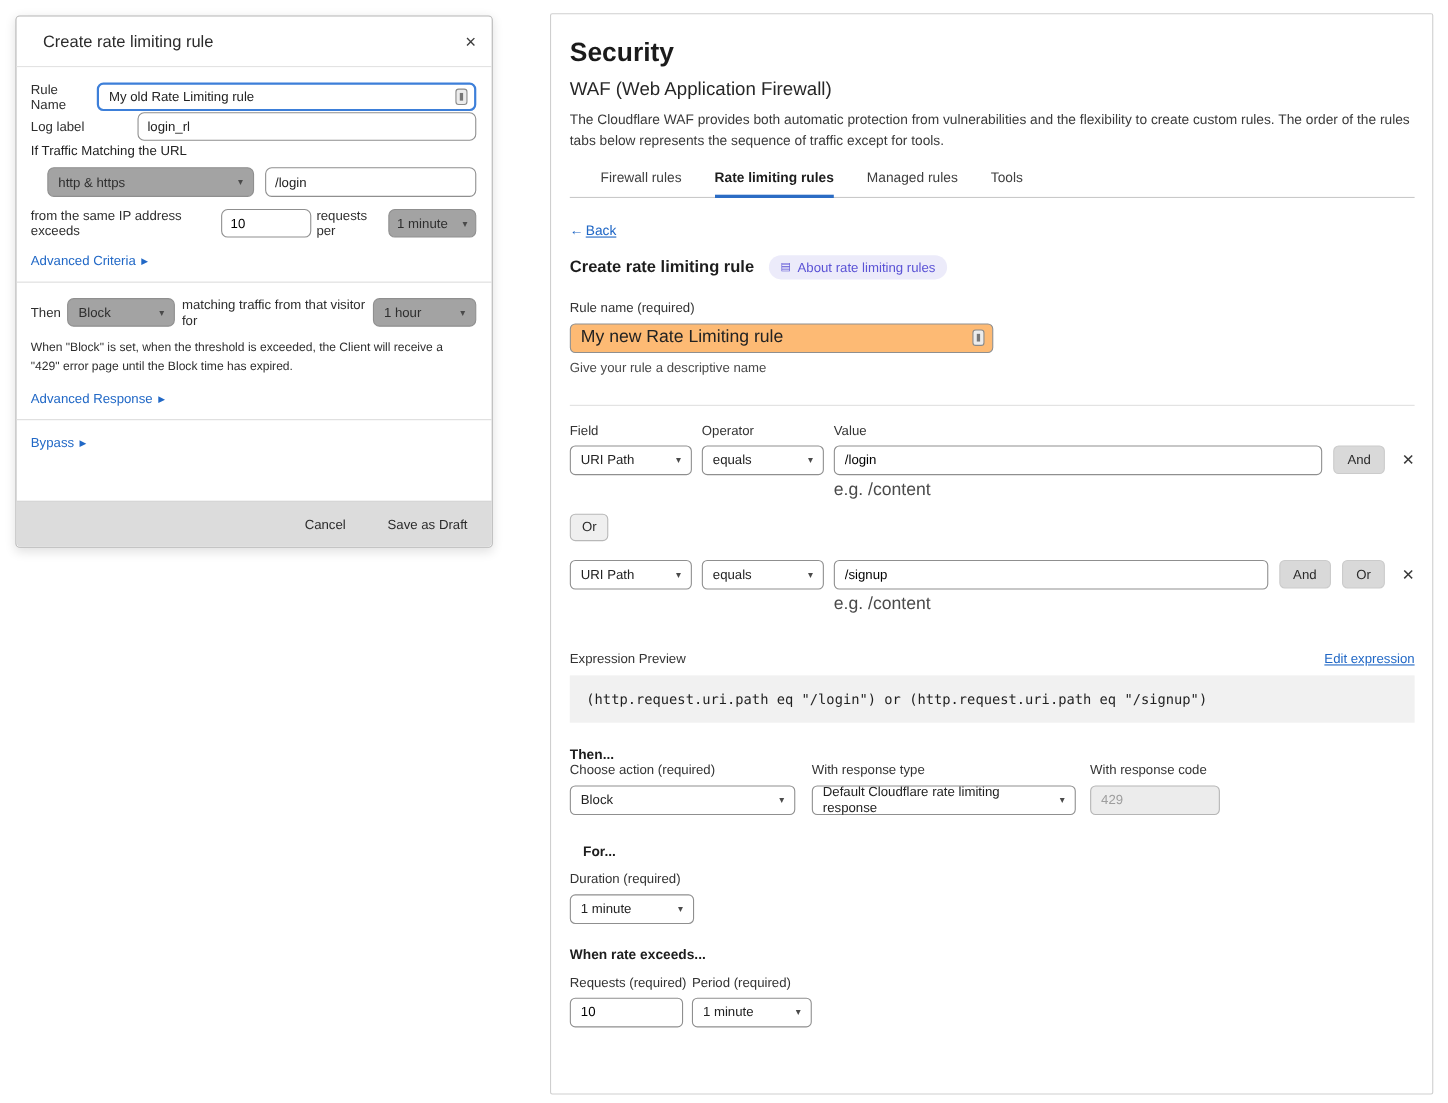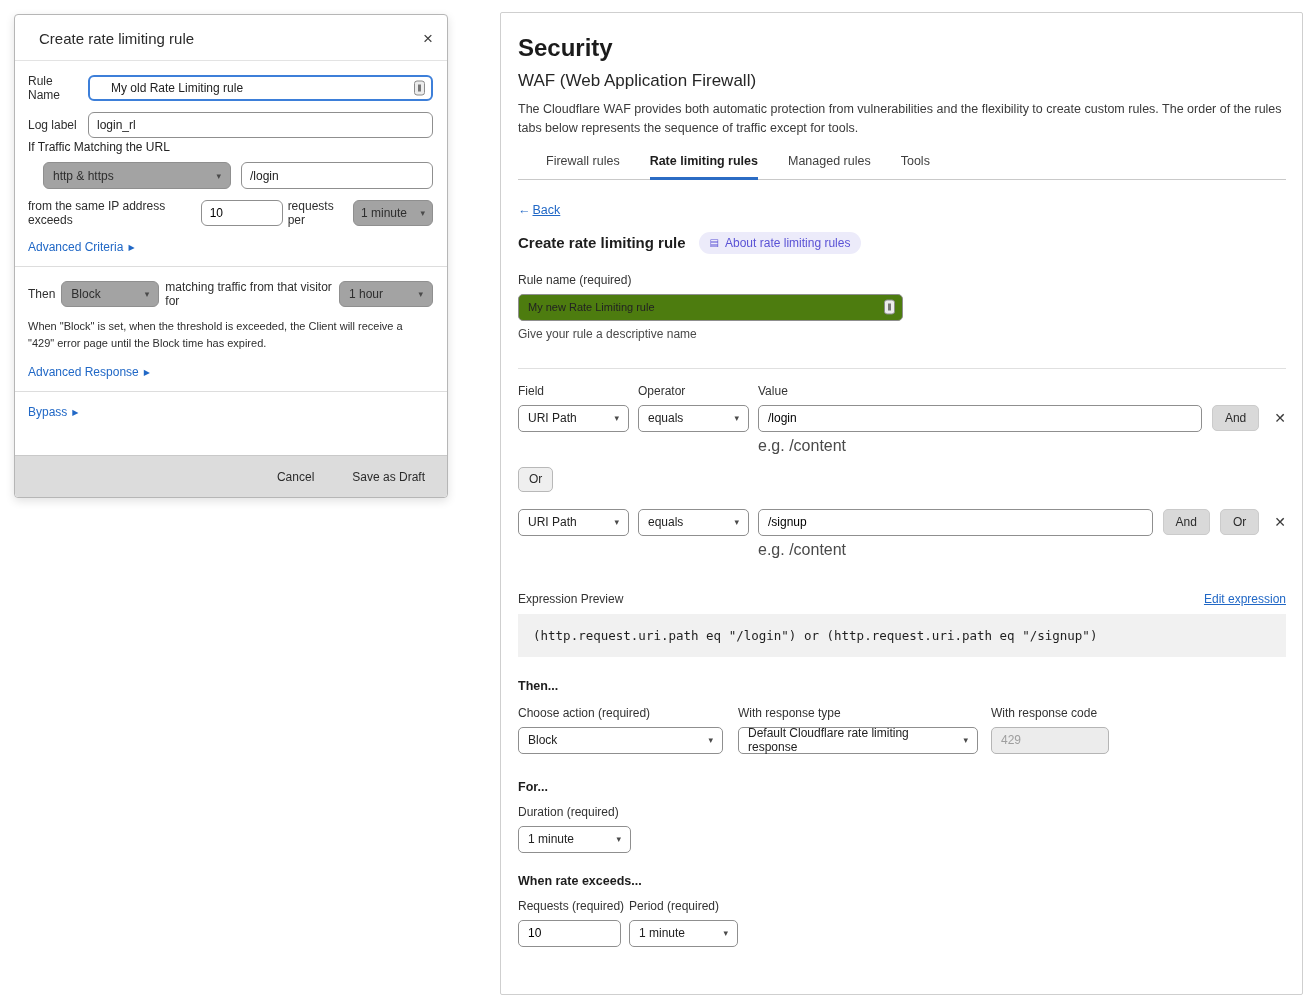--- a/index.html
+++ b/index.html
@@ -26,21 +26,21 @@
   .modal-close{ font-size:17px; color:#3d3d3d; line-height:1; cursor:pointer; }
   .modal-body{ padding:0 14px 0 13px; flex:1; display:flex; flex-direction:column; }
   .m-section-title{ margin-top:16px; font-weight:bold; color:#1f1f1f; }
   .m-row{ display:flex; align-items:center; }
   .m-label{ width:60px; flex:none; color:#2e2e2e; }
   .input-wrap{ position:relative; flex:1; display:flex; }
   .m-input{
     width:100%; height:26px; border:1px solid #8f8f8f; border-radius:6px;
     padding:0 8px; font-size:12px; font-family:inherit; color:#222; background:#fff;
   }
-  .m-input.focused{ border:2px solid #3d7fd9; padding:0 21px; }
+  .m-input.focused{ border:2px solid #3d7fd9; padding:0 9px; }
   .autofill{
     position:absolute; right:8px; top:50%; transform:translateY(-50%);
     width:11px; height:15px; border:1px solid #8a8a8a; border-radius:3px; background:#ececec;
   }
   .autofill::after{ content:""; position:absolute; left:3px; top:3px; width:3px; height:7px; background:#777; }
   .m-heading{ margin-top:2px; color:#222; }
   .m-select-row{ margin-top:8px; margin-left:15px; display:flex; gap:10px; }
   .m-select{
     height:27px; border:1px solid #8f8f8f; border-radius:6px; background:#a3a3a3;
     display:flex; align-items:center; justify-content:space-between; padding:0 9px; cursor:pointer;
@@ -77,22 +77,22 @@
   .form-title{ font-size:15px; font-weight:bold; color:#1d1d1d; }
   .badge{
     display:inline-flex; align-items:center; gap:6px;
     background:#ecebfa; color:#5a52d5; border-radius:11px; padding:4px 11px; font-size:12px; cursor:pointer;
   }
   .badge-icon{ font-size:10px; }
   .field-label{ font-size:12px; color:#333333; }
   .mt19{ margin-top:19px; }
   .rn-wrap{ margin-top:7px; width:385px; position:relative; display:flex; }
   .p-input{
-    height:27px; border:1px solid #8f8f8f; border-radius:5px; background:#4d7c0f;
-    padding:0 9px; font-size:11px; font-family:inherit; color:#222; width:100%;
+    height:27px; border:1px solid #8f8f8f; border-radius:5px; background:#fdba74;
+    padding:0 9px; font-size:16px; font-family:inherit; color:#222; width:100%;
   }
   .helper{ margin-top:6px; font-size:12px; color:#4a4a4a; }
   .p-div{ border:0; border-top:1px solid #e0e0e0; margin-top:27px; }
   .sec-title{ font-weight:bold; font-size:12.5px; color:#1d1d1d; }
   .cols{ display:flex; gap:9px; margin-top:15px; }
   .w111{ width:111px; flex:none; }
   .select{
     height:27px; border:1px solid #8f8f8f; border-radius:5px; background:#fff;
     display:flex; align-items:center; justify-content:space-between; padding:0 9px;
     font-size:12px; color:#222; cursor:pointer;
@@ -112,57 +112,57 @@
     display:inline-flex; align-items:center; background:#efefef; border:1px solid #b8b8b8;
     border-radius:5px; height:25px; padding:0 10px; font-size:12px; color:#2b2b2b; cursor:pointer; font-family:inherit;
   }
   .mt17{ margin-top:17px; }
   .expr-row{ margin-top:33px; display:flex; justify-content:space-between; align-items:baseline; }
   .link{ color:#2168c6; text-decoration:underline; cursor:pointer; font-size:12px; }
   .code{
     margin-top:8px; background:#f1f1f1; padding:14px 15px;
     font-family:"DejaVu Sans Mono","Liberation Mono",monospace; font-size:12.5px; color:#1f1f1f;
   }
-  .then-row{ display:flex; margin-top:13px; }
+  .then-row{ display:flex; }
   .col-a{ width:205px; margin-right:15px; flex:none; }
   .col-b{ width:240px; margin-right:13px; flex:none; }
   .col-c{ width:118px; flex:none; }
   .ctl{ margin-top:7px; }
   .disabled-input{
     width:100%; height:27px; border:1px solid #b5b5b5; border-radius:5px;
     background:#ececec; color:#9e9e9e; padding:0 9px; font-size:12px; font-family:inherit;
   }
   .w113{ width:113px; }
   .rate-cols{ display:flex; gap:8px; margin-top:11px; }
   .rate-col1{ width:103px; flex:none; }
   .rate-col2{ width:109px; flex:none; }
   .nowrap{ white-space:nowrap; }
   .num-input{ width:103px; height:27px; border:1px solid #8f8f8f; border-radius:5px; padding:0 9px; font-size:12px; font-family:inherit; }
-  .mt26{ margin-top:26px; } .mt25{ margin-top:25px; }
+  .mt26{ margin-top:26px;margin-left:12px; } .mt25{ margin-top:25px; }
   .mt22{ margin-top:22px; } .mt21{ margin-top:21px; } .mt11{ margin-top:11px; }
 </style>
 </head>
 <body>
 
 <div class="modal">
   <div class="modal-header">
     <div class="modal-title">Create rate limiting rule</div>
     <div class="modal-close">×</div>
   </div>
   <div class="modal-body">
 
     <div class="m-row" style="margin-top:13px;">
       <span class="m-label">Rule Name</span>
       <span class="input-wrap">
         <input class="m-input focused" type="text" value="My old Rate Limiting rule" style="">
         <span class="autofill"></span>
       </span>
     </div>
 
-    <div class="m-row" style="margin-top:10px;">
+    <div class="m-row" style="gap:37px;">
       <span class="m-label">Log label</span>
       <span class="input-wrap">
         <input class="m-input" type="text" value="login_rl" style="">
       </span>
     </div>
 
     <div class="m-heading">If Traffic Matching the URL</div>
 
     <div class="m-select-row">
       <div class="m-select" style="width:188px;">

